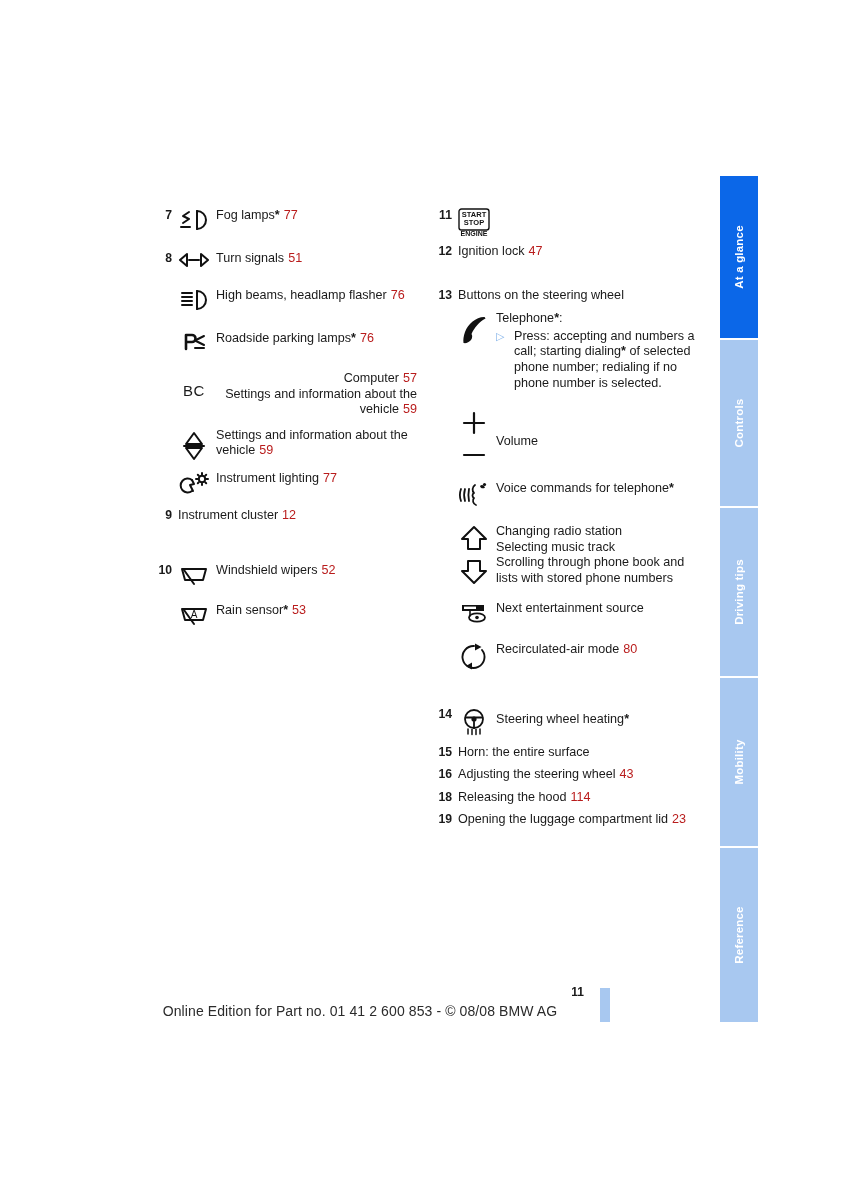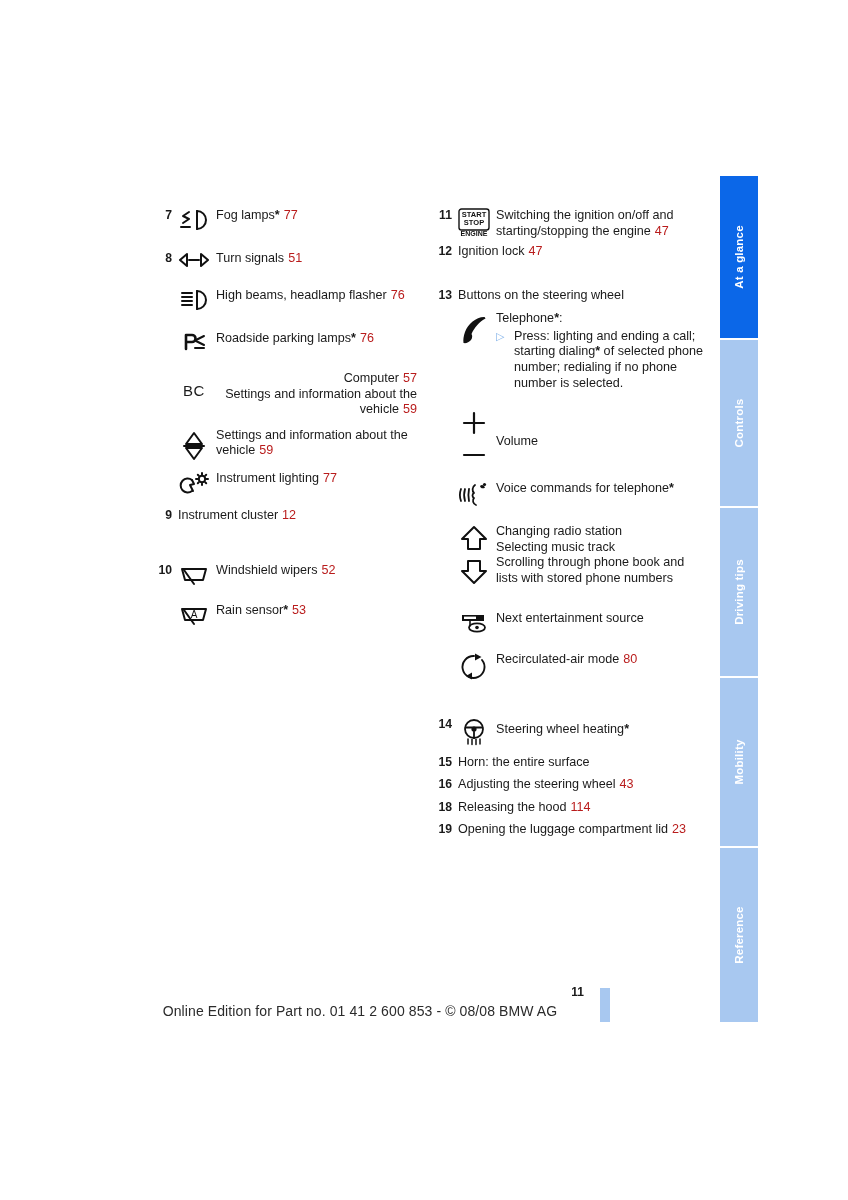--- a/index.html
+++ b/index.html
@@ -319,23 +319,20 @@
     <div class="entry" style="margin-bottom:4px;">
       <div class="num">11</div>
       <div class="ico" style="padding-top:0;">
         <svg width="36" height="32" viewBox="0 0 36 32" aria-hidden="true">
           <rect x="3" y="1" width="30" height="21" rx="2.5" fill="none" stroke="#111" stroke-width="1.4"></rect>
           <text x="18" y="9" font-size="7.5" font-weight="bold" font-family="Liberation Sans, sans-serif" fill="#111" text-anchor="middle">START</text>
           <text x="18" y="17" font-size="7.5" font-weight="bold" font-family="Liberation Sans, sans-serif" fill="#111" text-anchor="middle">STOP</text>
           <text x="18" y="28" font-size="7" font-weight="bold" font-family="Liberation Sans, sans-serif" fill="#111" text-anchor="middle">ENGINE</text>
         </svg>
       </div>
-      <div class="txt">
-        <span>Switching the ignition on/off and starting/stopping the engine</span><span class="ref">47</span>
-      </div>
     </div>
 
     <div class="entry" style="margin-bottom:28px;">
       <div class="num">12</div>
       <div class="txt pad">
         <span>Ignition lock</span><span class="ref">47</span>
       </div>
     </div>
 
     <div class="entry" style="margin-bottom:8px;">
@@ -351,21 +348,21 @@
         <svg width="32" height="30" viewBox="0 0 32 30" aria-hidden="true">
           <path class="sk-f" d="M26 2 C18 2 10 9 7 17 C5.5 21 5 25 5.5 28 C8 28.5 11 27.5 13 25 C14.5 23 14.5 20.5 13.5 19 C16.5 12.5 21.5 6.5 27.5 3.5 C27.2 2.6 26.8 2 26 2 Z"></path>
         </svg>
       </div>
       <div class="txt">
         <div>
           <span>Telephone</span><span class="star">*</span><span>:</span>
         </div>
         <div class="sub">
           <div class="bullet">▷</div>
-          <div class="sub-txt"><span>Press: lighting and ending a call; starting dialing</span><span class="star">*</span><span> of selected phone number; redialing if no phone number is selected.</span></div>
+          <div class="sub-txt"><span>Press: accepting and numbers a call; starting dialing</span><span class="star">*</span><span> of selected phone number; redialing if no phone number is selected.</span></div>
         </div>
       </div>
     </div>
 
     <div class="entry" style="margin-bottom:16px;">
       <div class="num"></div>
       <div class="ico" style="padding-top:0;">
         <svg width="30" height="56" viewBox="0 0 30 56" aria-hidden="true">
           <line class="sk" style="stroke-width:2.2" x1="15" y1="4" x2="15" y2="24"></line>
           <line class="sk" style="stroke-width:2.2" x1="5" y1="14" x2="25" y2="14"></line>
@@ -387,21 +384,21 @@
           <path class="sk" style="stroke-width:1.8" d="M17 3 C14 5 14 9 16 11 C14 12 14 15 16 16 C14 18 15 22 18 23"></path>
           <path class="sk-f" d="M22 4 C24 2 26 3.5 27 5.5 C25 7 22.5 6.5 22 4 Z"></path>
           <circle class="sk-f" cx="26.5" cy="2.5" r="1.6"></circle>
         </svg>
       </div>
       <div class="txt">
         <span>Voice commands for telephone</span><span class="star">*</span>
       </div>
     </div>
 
-    <div class="entry" style="margin-bottom:24px;">
+    <div class="entry" style="margin-bottom:14px;">
       <div class="num"></div>
       <div class="ico" style="padding-top:2px;">
         <svg width="34" height="60" viewBox="0 0 34 60" aria-hidden="true">
           <path class="sk" d="M17 2 L29 14 L23 14 L23 24 L11 24 L11 14 L5 14 Z"></path>
           <path class="sk" d="M17 58 L29 46 L23 46 L23 36 L11 36 L11 46 L5 46 Z"></path>
         </svg>
       </div>
       <div class="txt" style="padding-top:1px;">
         <div>Changing radio station</div>
         <div>Selecting music track</div>

